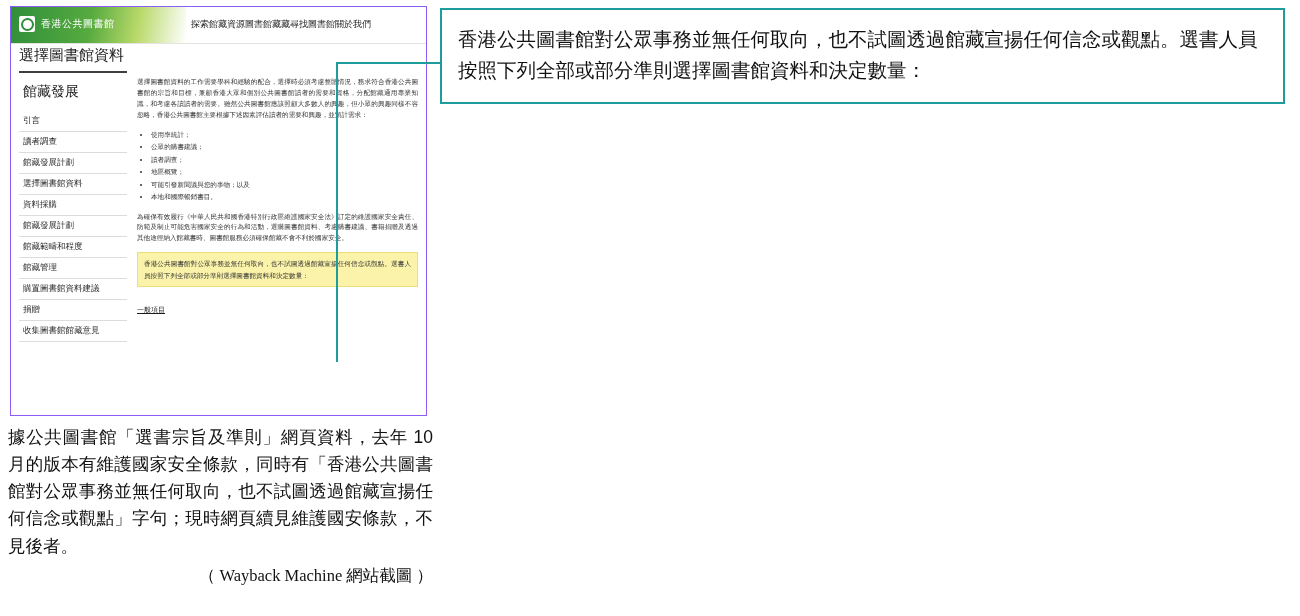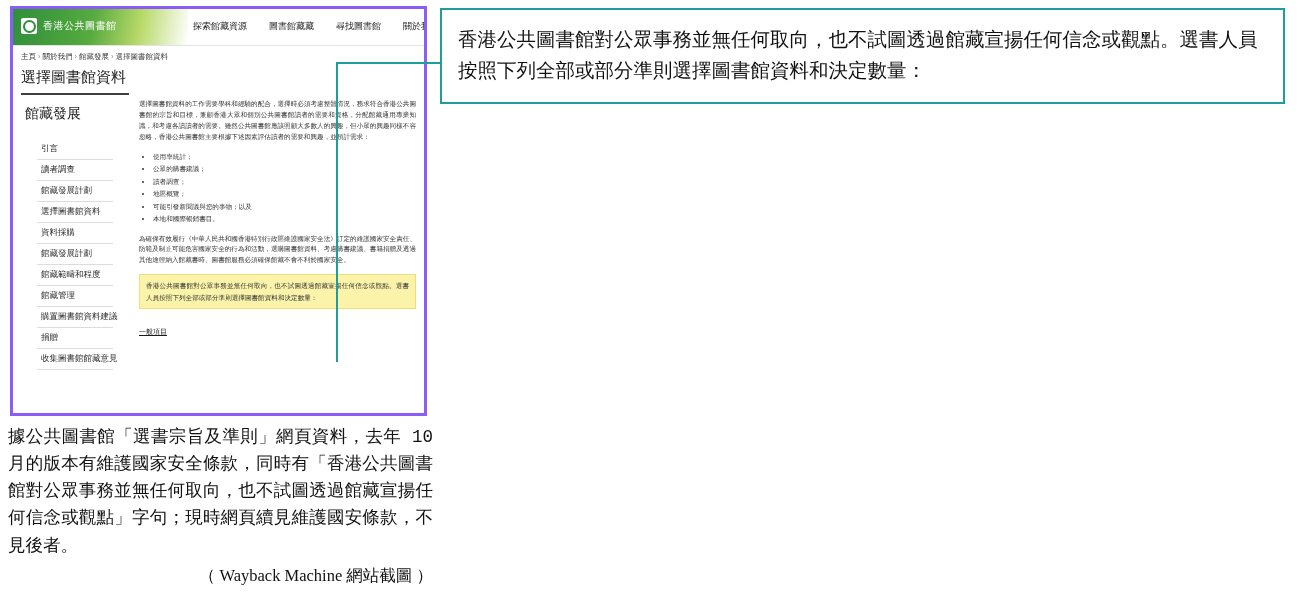--- a/index.html
+++ b/index.html
@@ -15,21 +15,21 @@
     overflow: hidden;
   }
 
   
   #screenshot {
     position: absolute;
     left: 10px;
     top: 6px;
     width: 417px;
     height: 410px;
-    border: 3px solid #8b5cf6;
+    border: 1px solid #8b5cf6;
     background: #ffffff;
     box-sizing: border-box;
     overflow: hidden;
   }
 
   
   .site-header {
     height: 36px;
     background: #ffffff;
     position: relative;
@@ -63,21 +63,20 @@
     font-size: 10px;
     color: #ffffff;
     letter-spacing: .5px;
     white-space: nowrap;
   }
   .top-nav {
     position: absolute;
     left: 180px; top: 11px;
     right: 4px;
     display: flex;
-    gap: 22px;
     font-size: 9px;
     color: #1a1a1a;
   }
   .top-nav .nav-item { white-space: nowrap; cursor: pointer; }
 
   
   .breadcrumb {
     font-size: 7.5px;
     color: #3b3b3b;
     padding: 6px 0 4px 8px;
@@ -106,21 +105,21 @@
     padding-top: 6px;
   }
   .sidebar h3 {
     margin: 4px 0 10px 4px;
     font-size: 14px;
     font-weight: normal;
     color: #1a1a1a;
   }
   .sidebar ul {
     list-style: none;
-    margin: 16px;
+    margin: 0;
     padding: 0;
   }
   .sidebar li {
     font-size: 8.5px;
     color: #2a2a2a;
     padding: 4px 2px 4px 4px;
     border-bottom: 1px solid #dcdcdc;
     white-space: nowrap;
     cursor: pointer;
   }
@@ -218,21 +217,21 @@
     font-size: 21px;
     font-weight: bold;
     color: #111;
     font-family: "Liberation Serif", serif;
   }
   #caption p.body {
     margin: 0;
     font-size: 17.5px;
     line-height: 1.55;
     color: #111;
-    font-family: Liberation Mono, monospace;
+    font-family: Liberation Sans, sans-serif;
     text-align: justify;
   }
   #caption p.source {
     margin: 4px 0 0 0;
     font-size: 16.5px;
     line-height: 1.5;
     color: #111;
     font-family: "Liberation Serif", serif;
     text-align: right;
   }
@@ -250,23 +249,20 @@
       <div class="logo-text">香港公共圖書館</div>
     </div>
     <div class="top-nav">
       <div class="nav-item">探索館藏資源</div>
       <div class="nav-item">圖書館藏藏</div>
       <div class="nav-item">尋找圖書館</div>
       <div class="nav-item">關於我們</div>
     </div>
   </div>
 
-  <div class="breadcrumb">
-    <span>主頁</span><span class="sep">›</span><span>關於我們</span><span class="sep">›</span><span>館藏發展</span><span class="sep">›</span><span>選擇圖書館資料</span>
-  </div>
 
   <div class="page-title">選擇圖書館資料</div>
 
   <div class="sc-body">
 
     <div class="sidebar">
       <h3>館藏發展</h3>
       <ul>
         <li>引言</li>
         <li>讀者調查</li>

